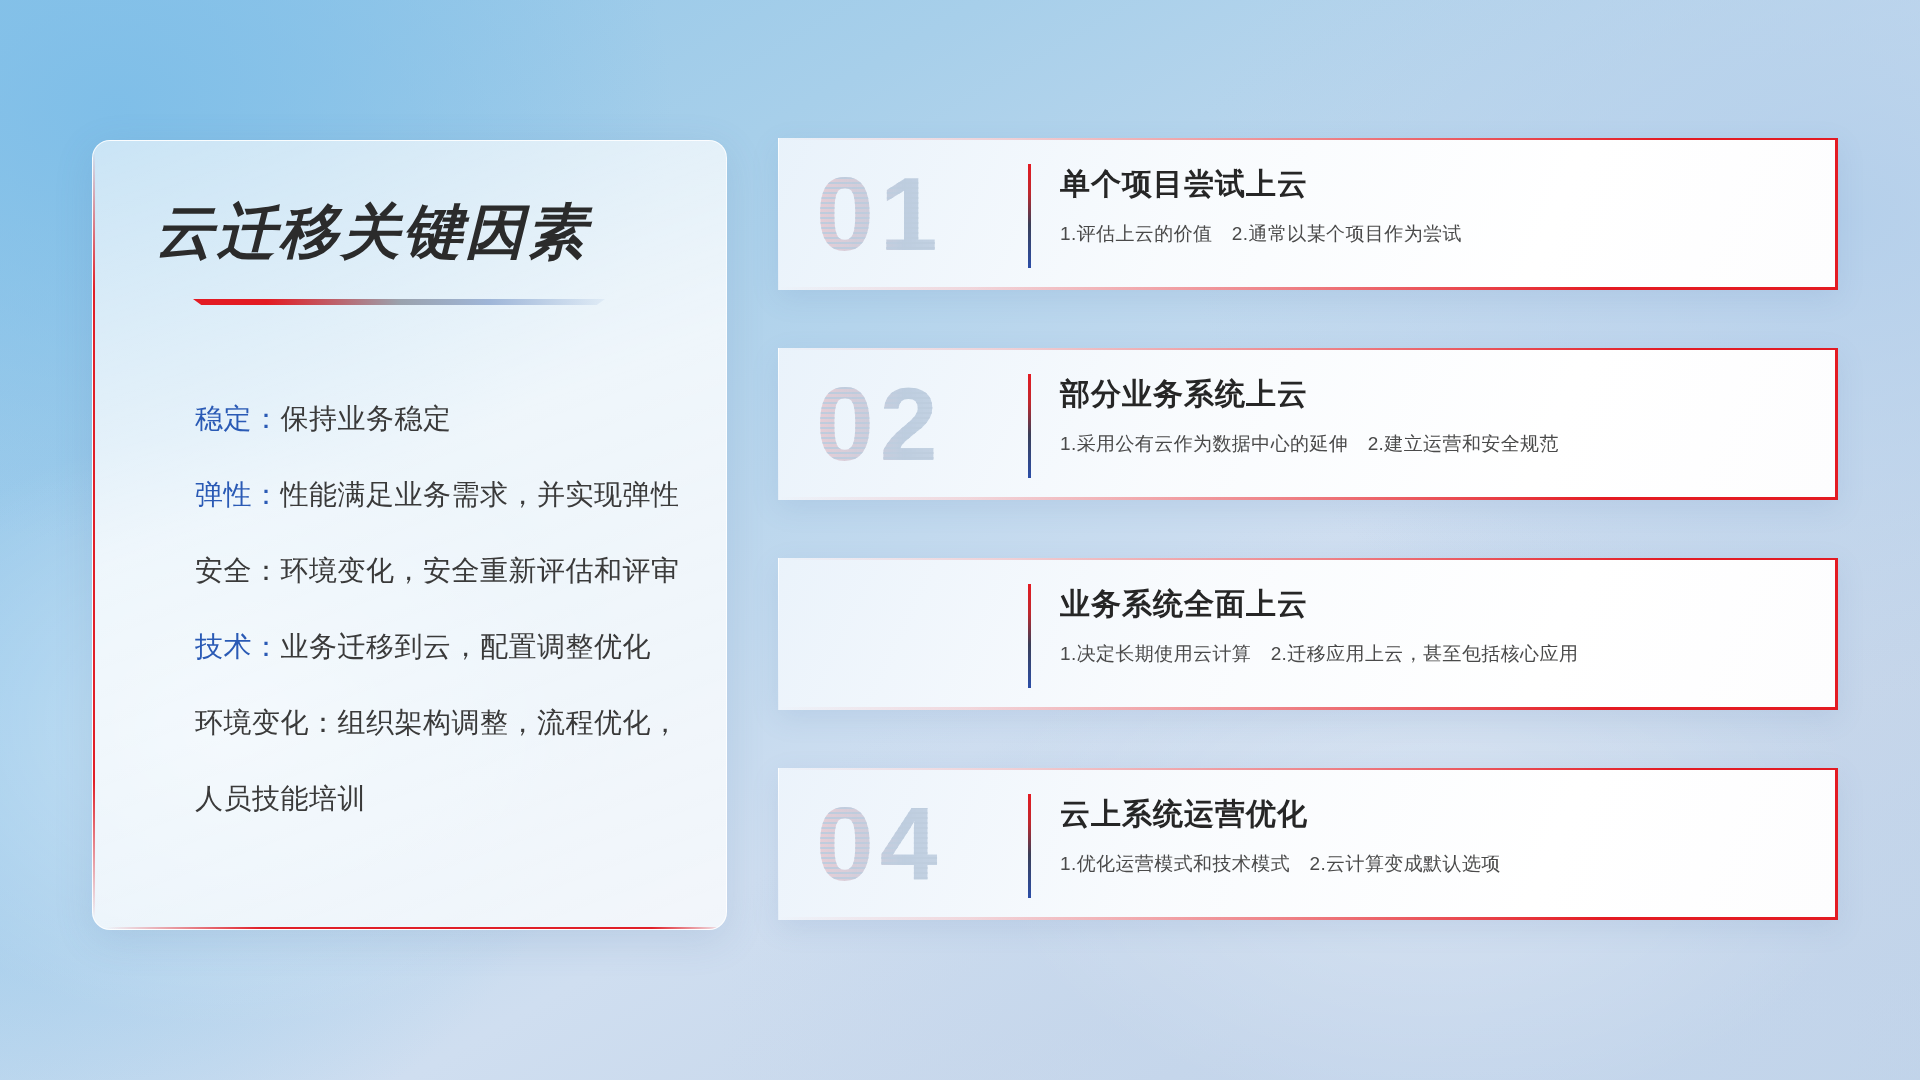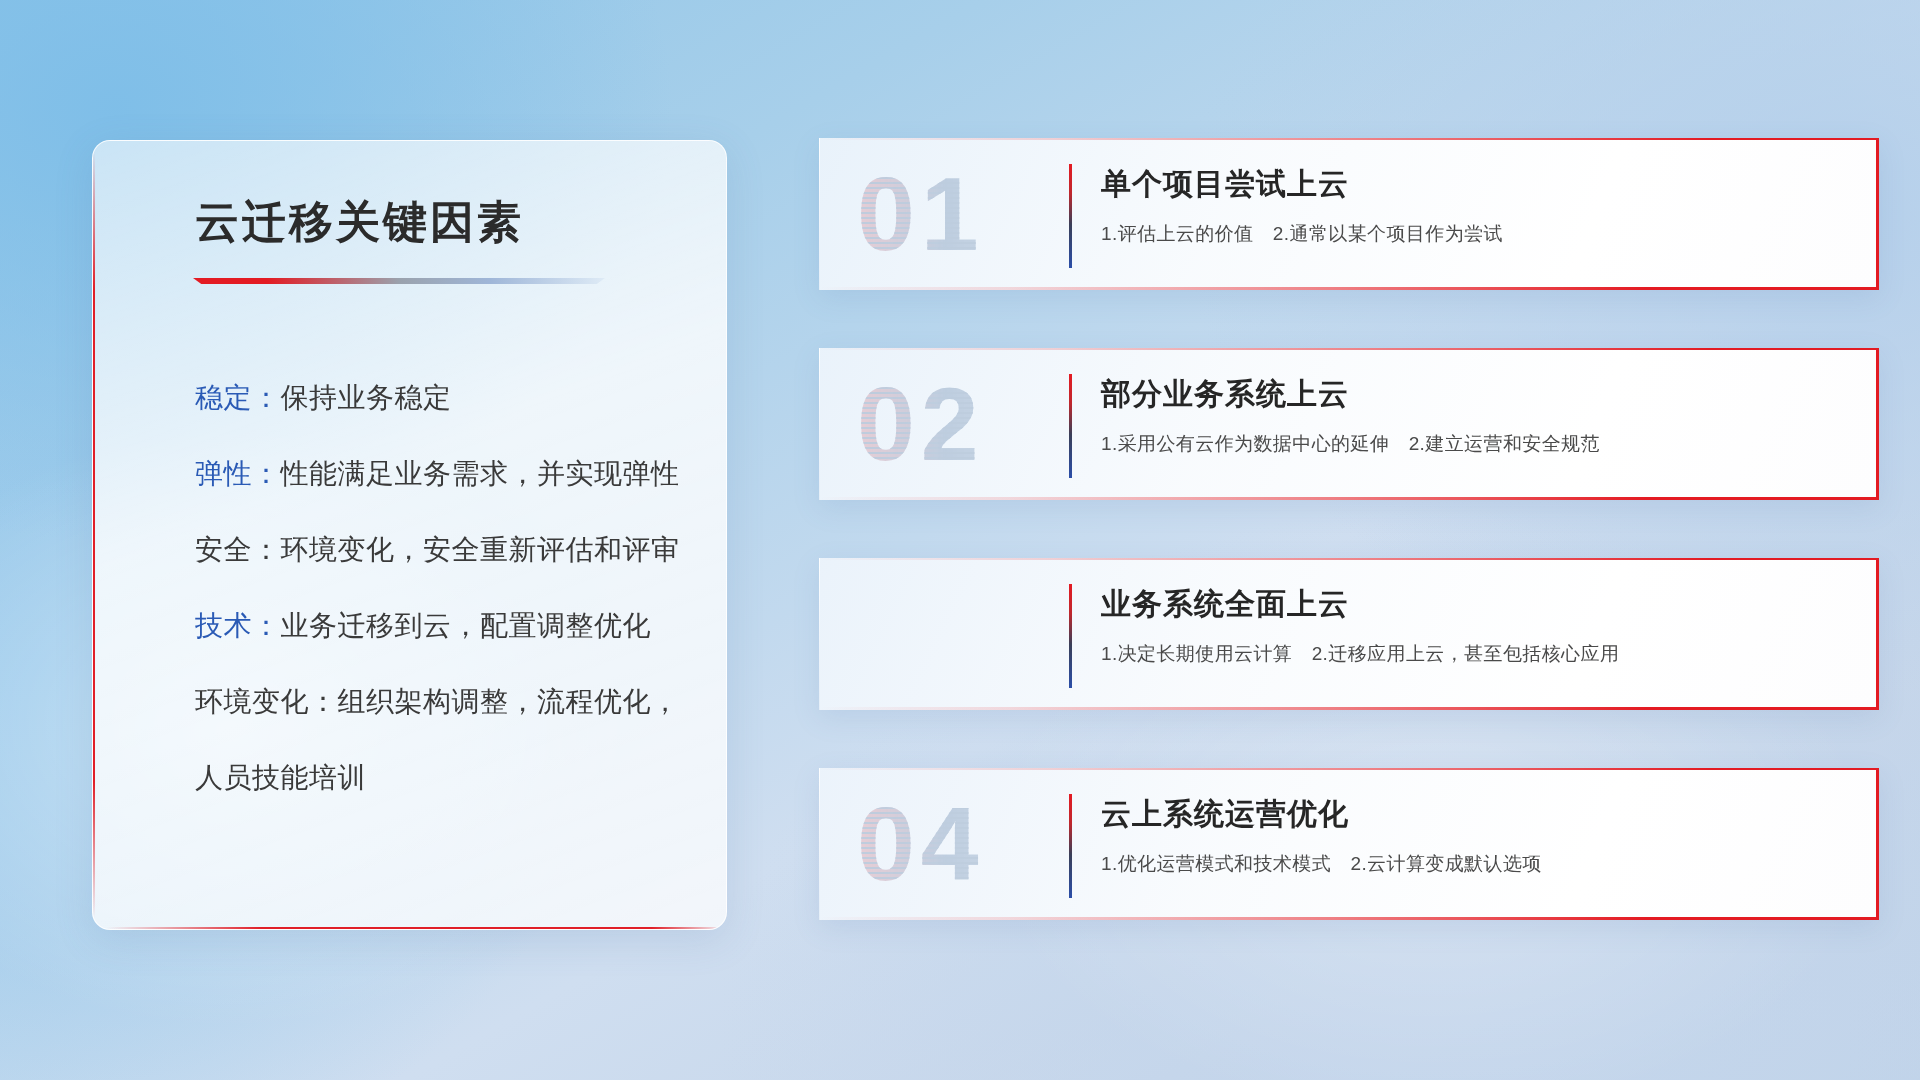--- a/index.html
+++ b/index.html
@@ -62,25 +62,26 @@
   }
   .left-panel::after {
     content: "";
     position: absolute;
     left: 14px; right: 0; bottom: 0;
     height: 2px;
     background: linear-gradient(to right, rgba(220,30,40,0) 0%, #e01f28 25%, #e01f28 88%, rgba(220,30,40,0) 100%);
   }
 
   .panel-title {
-    margin: 52px 0 0 102px;
-    font-size: 44px;
+    margin: 52px 0 0 62px;
+    font-size: 59px;
     font-weight: 700;
     color: #2b2b2b;
     letter-spacing: 3px;
+    font-style: italic;
   }
   .title-rule {
     margin: 26px 0 0 100px;
     width: 412px;
     height: 6px;
     background: linear-gradient(to right, #e31b23 0%, #e31b23 18%, #9aa2ad 50%, #9fb6d8 72%, rgba(190,210,234,0.25) 100%);
     clip-path: polygon(0 0, 100% 0, 98% 100%, 2% 100%);
   }
 
   .factor-list {
@@ -94,21 +95,21 @@
     white-space: nowrap;
     letter-spacing: 0.5px;
   }
   .factor-line .lbl-blue { color: #2a5ab5; margin-top: 29px; }
   .factor-line .lbl-dark { color: #3a3a3a; }
   .factor-line .desc { color: #3a3a3a; }
 
   
   .cards {
     position: absolute;
-    left: 819px; top: 138px;
+    left: 778px; top: 138px;
     width: 1060px;
   }
   .card {
     position: relative;
     height: 152px;
     margin-bottom: 58px;
     background: linear-gradient(112deg, rgba(238,245,252,0.92) 0%, rgba(250,252,254,0.97) 38%, #ffffff 72%, #fdfdfe 100%);
     box-shadow: 0 8px 26px rgba(85,125,175,0.13);
     overflow: hidden;
   }

